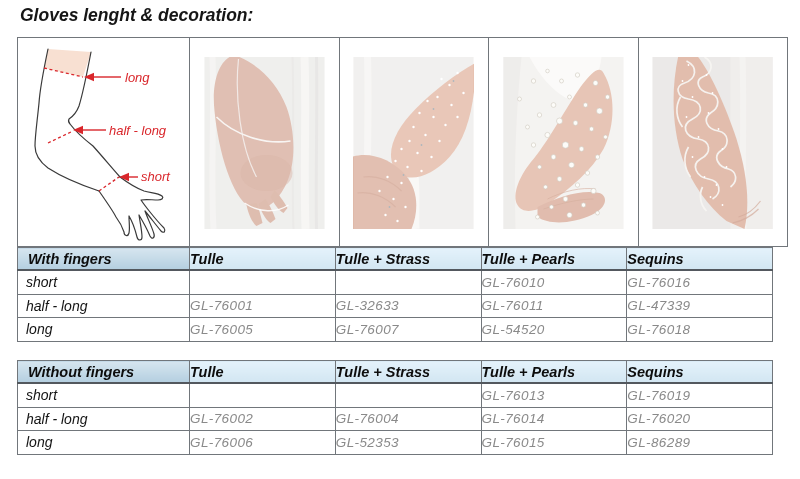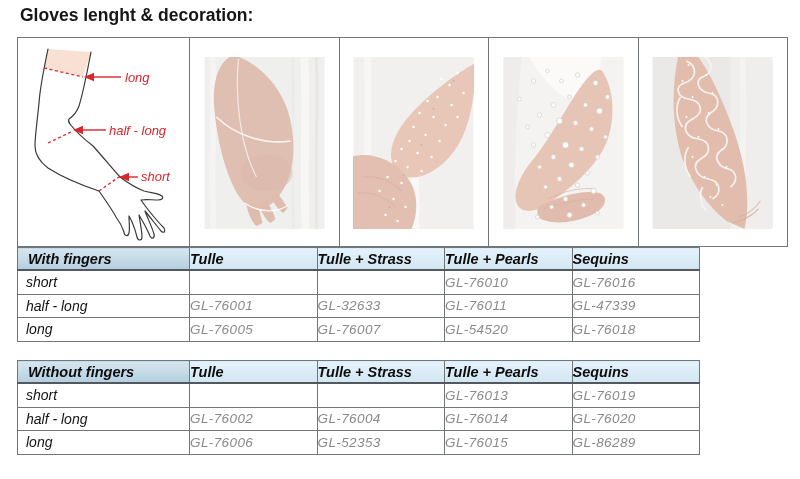--- a/index.html
+++ b/index.html
@@ -2,35 +2,35 @@
 <html><head>
 <meta charset="utf-8">
 <style>
   html,body { margin:0; padding:0; background:#ffffff; }
   .page {
     position:relative; width:800px; height:479px; overflow:hidden;
     background:#ffffff; font-family:"Liberation Sans", sans-serif;
   }
   .title {
     position:absolute; left:20px; top:5px;
-    font-size:17.5px; font-weight:bold; color:#161616;
+    font-size:17.5px; font-weight:bold; font-style:italic; color:#161616;
   }
   
   .photo-grid {
     position:absolute; left:17px; top:37px; width:771px; height:210px;
     display:grid; grid-template-columns:171px 1fr 1fr 1fr 1fr;
     border:1.6px solid #71767b; background:#fff; box-sizing:border-box;
   }
   .photo-grid > div { border-left:1.6px solid #71767b; position:relative; box-sizing:border-box; }
   .photo-grid > div:first-child { border-left:none; }
   .pcell { display:flex; justify-content:center; align-items:flex-start; padding-top:19px; }
   .diag-label { font:italic 13px "Liberation Sans", sans-serif; fill:#d9262b; }
   
   .ptable {
-    position:absolute; left:17px; width:683px;
+    position:absolute; left:17px; width:756px;
     border-collapse:collapse; table-layout:fixed; background:#fff;
     font-style:italic;
     border-radius:15px;
   }
   .ptable th, .ptable td { border:1.6px solid #71767b; overflow:hidden; white-space:nowrap; padding:0; }
   .ptable thead th {
     background:linear-gradient(#e4f2fb,#d2e6f2);
     font-size:14.5px; font-weight:bold; color:#0d0d0d; height:21px;
     text-align:left; border-bottom-width:2.2px; border-bottom-color:#53585e;
   }

